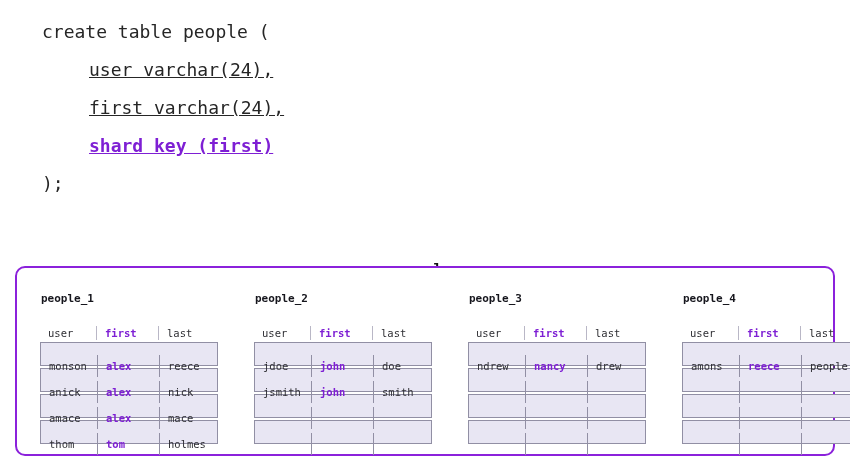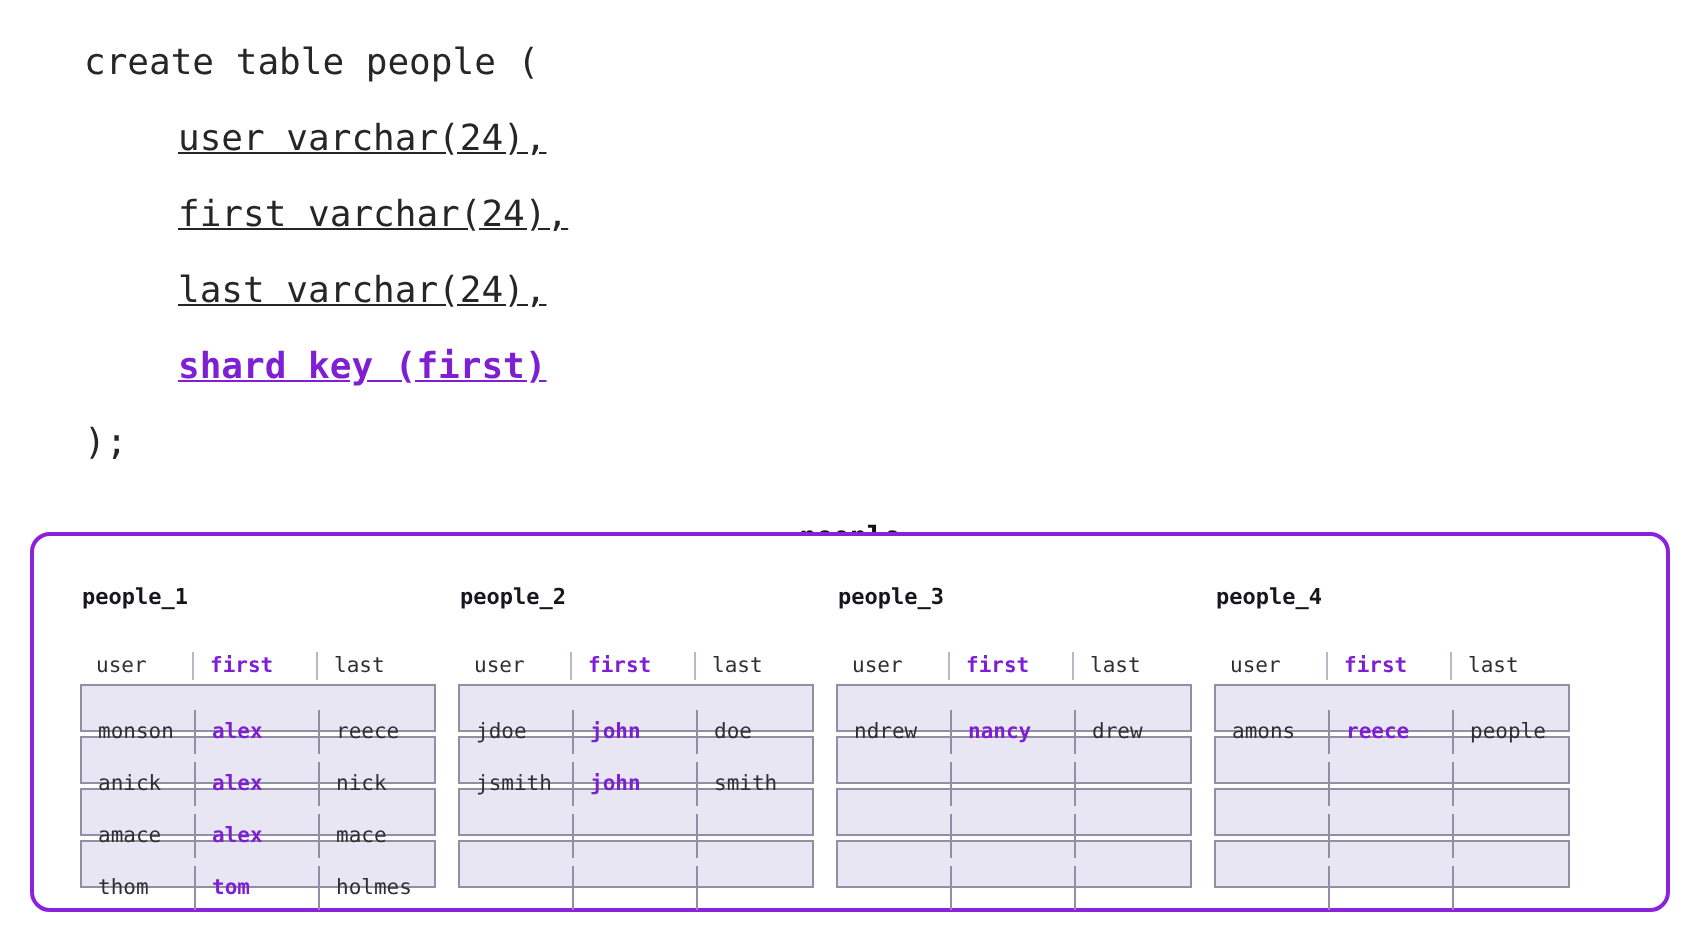--- a/index.html
+++ b/index.html
@@ -45,21 +45,21 @@
   .cluster-box {
     position: absolute;
     left: 15px;
     top: 266px;
     width: 820px;
     height: 190px;
     background: #ffffff;
     border: 2px solid var(--container-border, #8b21db);
     border-radius: 10px;
     display: flex;
-    gap: 11px;
+    gap: 36px;
     padding: 24px 21px 0 23px;
   }
 
   
   .shard { width: 178px; flex: 0 0 auto; }
   .shard-title {
     font-size: 11px;
     font-weight: bold;
     line-height: 14px;
     color: #16161d;
@@ -99,21 +99,21 @@
   }
   .shard-row .cell {
     height: 100%;
     border-left: 1px solid var(--cell-border, #918fa4);
   }
   .shard-row .cell:first-child { border-left: none; }
 </style>
 </head>
 <body>
 
-<div class="code-block" id="code-block"><div class="code-line">create table people (</div><div class="code-line indent">user varchar(24),</div><div class="code-line indent">first varchar(24),</div><div class="code-line indent">last varchar(24),</div><div class="code-line indent shard-key">shard key (first)</div><div class="code-line">);</div></div>
+<div class="code-block" id="code-block"><div class="code-line">create table people (</div><div class="code-line indent">user varchar(24),</div><div class="code-line indent">first varchar(24),</div><div class="code-line indent shard-key">shard key (first)</div><div class="code-line">);</div></div>
 
 <div class="cluster-label">people</div>
 
 <div class="cluster-box" id="cluster-box">
     <div class="shard">
       <div class="shard-title">people_1</div>
       <div class="shard-header">
         <div class="cell c0">user</div>
         <div class="cell c1 shardkey">first</div>
         <div class="cell c2">last</div>

